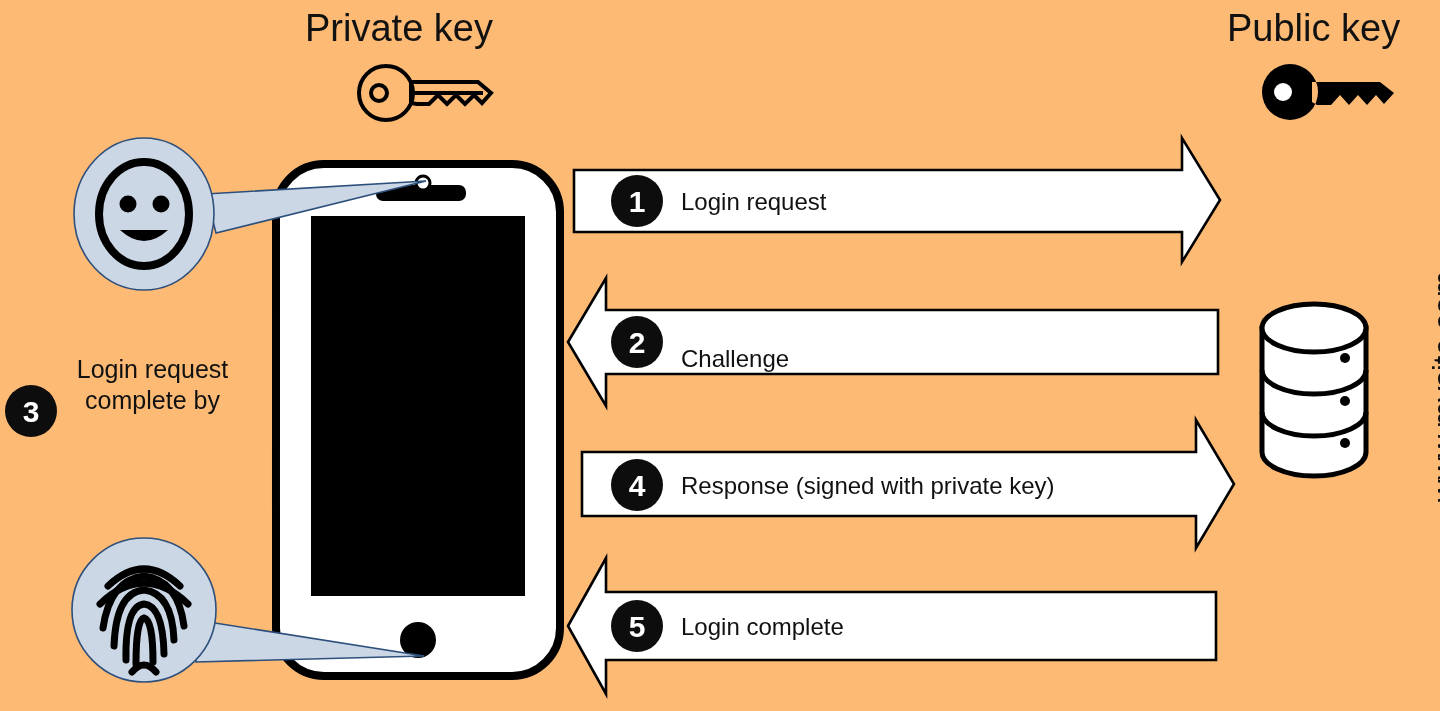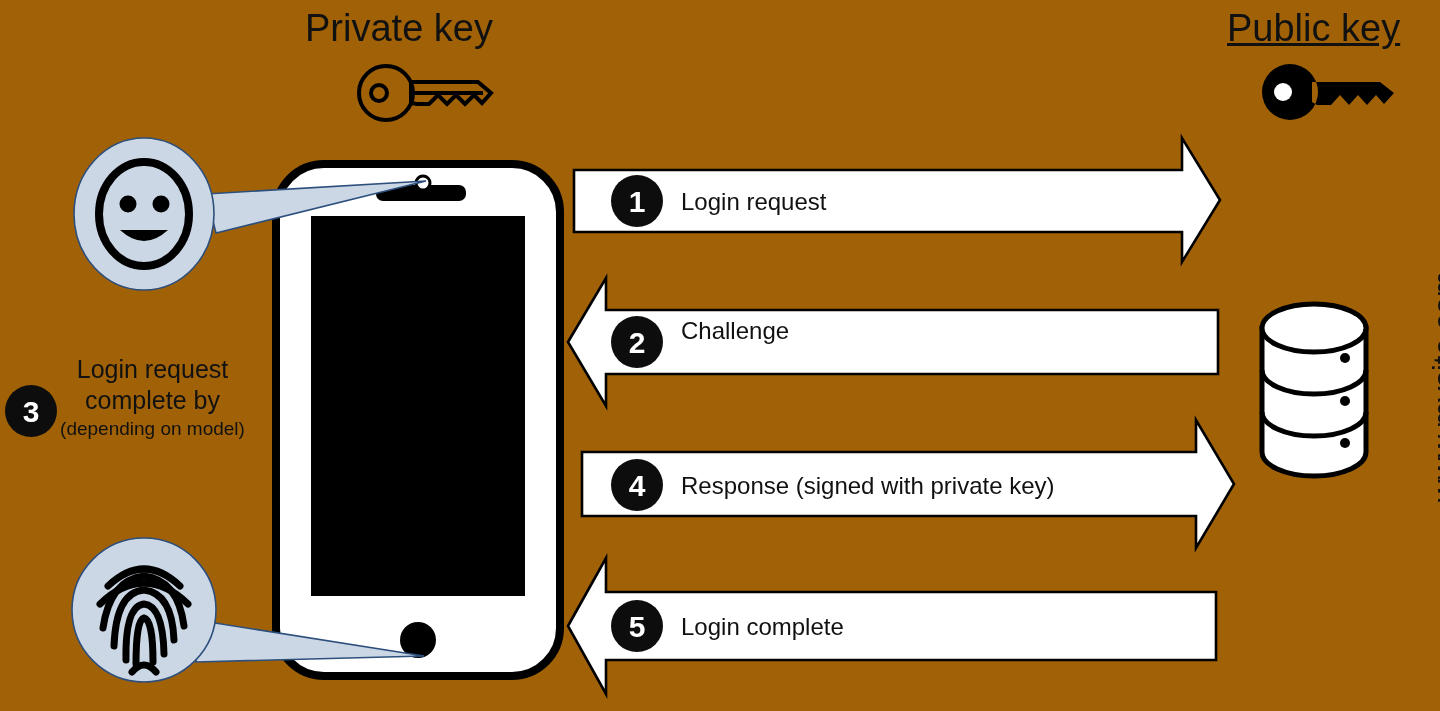--- a/index.html
+++ b/index.html
@@ -1,34 +1,34 @@
 <!DOCTYPE html>
 <html><head>
 <meta charset="utf-8">
 <style>
   html,body{margin:0;padding:0;background:#ffffff;}
   body{width:1440px;height:711px;overflow:hidden;font-family:"Liberation Sans",sans-serif;color:#000;}
-  #stage{position:relative;width:1440px;height:711px;background:#a16207;}
+  #stage{position:relative;width:1440px;height:711px;background:#fdba74;}
   .abs{position:absolute;}
   .title{font-size:38px;line-height:44px;font-weight:400;color:#111;white-space:nowrap;}
   .step3{font-size:25px;line-height:31px;text-align:center;color:#111;}
   .step3 .small{font-size:19px;line-height:26px;display:block;}
   .arrow-label{font-size:24px;line-height:28px;color:#111;white-space:nowrap;}
   .vert-url{font-size:31px;line-height:34px;color:#111;white-space:nowrap;
             transform:rotate(-90deg);transform-origin:0 0;}
   svg{display:block;overflow:visible;}
 </style>
 </head>
 <body>
 
 <div id="stage">
 
   <div class="abs title" style="left:305px;top:6px;">Private key</div>
 
-  <div class="abs title" style="left:1227px;top:6px;text-decoration:underline;">Public key</div>
+  <div class="abs title" style="left:1227px;top:6px;">Public key</div>
 
   <div class="abs" style="left:355px;top:62px;">
     <svg width="140" height="62" viewBox="0 0 140 62">
       <g fill="none" stroke="#000" stroke-width="4" stroke-linejoin="miter">
         <circle cx="31" cy="31" r="27"></circle>
         <circle cx="24" cy="31" r="8"></circle>
         <path d="M56 20 L123 20 L136 31 L127 41 L119 33 L110 42 L101 33 L92 42 L83 33 L74 42 L62 42 L56 41 Z"></path>
         <path d="M58 31 L128 31"></path>
       </g>
     </svg>
@@ -114,32 +114,31 @@
     <svg width="662" height="140" viewBox="0 0 662 140">
       <path d="M6 70 L44 6 L44 38 L656 38 L656 102 L44 102 L44 134 Z" fill="#fff" stroke="#000" stroke-width="2.6"></path>
     </svg>
   </div>
   <div class="abs" style="left:611px;top:316px;">
     <svg width="52" height="52" viewBox="0 0 52 52">
       <circle cx="26" cy="26" r="26" fill="#0d0d0d"></circle>
       <text x="26" y="37" text-anchor="middle" font-family="Liberation Sans, sans-serif" font-size="30" font-weight="bold" fill="#fff">2</text>
     </svg>
   </div>
-  <div class="abs arrow-label" style="left:681px;top:317px;">Challenge</div>
+  <div class="abs arrow-label" style="left:681px;top:345px;">Challenge</div>
 
   <div class="abs" style="left:5px;top:385px;">
     <svg width="52" height="52" viewBox="0 0 52 52">
       <circle cx="26" cy="26" r="26" fill="#0d0d0d"></circle>
       <text x="26" y="37" text-anchor="middle" font-family="Liberation Sans, sans-serif" font-size="30" font-weight="bold" fill="#fff">3</text>
     </svg>
   </div>
   <div class="abs step3" style="left:40px;top:354px;width:225px;">
     <span>Login request</span><br>
     <span>complete by</span><br>
-    <span class="small">(depending on model)</span>
   </div>
 
   <div class="abs" style="left:576px;top:418px;">
     <svg width="666" height="134" viewBox="0 0 666 134">
       <path d="M6 34 L620 34 L620 2 L658 66 L620 130 L620 98 L6 98 Z" fill="#fff" stroke="#000" stroke-width="2.6"></path>
     </svg>
   </div>
   <div class="abs" style="left:611px;top:459px;">
     <svg width="52" height="52" viewBox="0 0 52 52">
       <circle cx="26" cy="26" r="26" fill="#0d0d0d"></circle>

